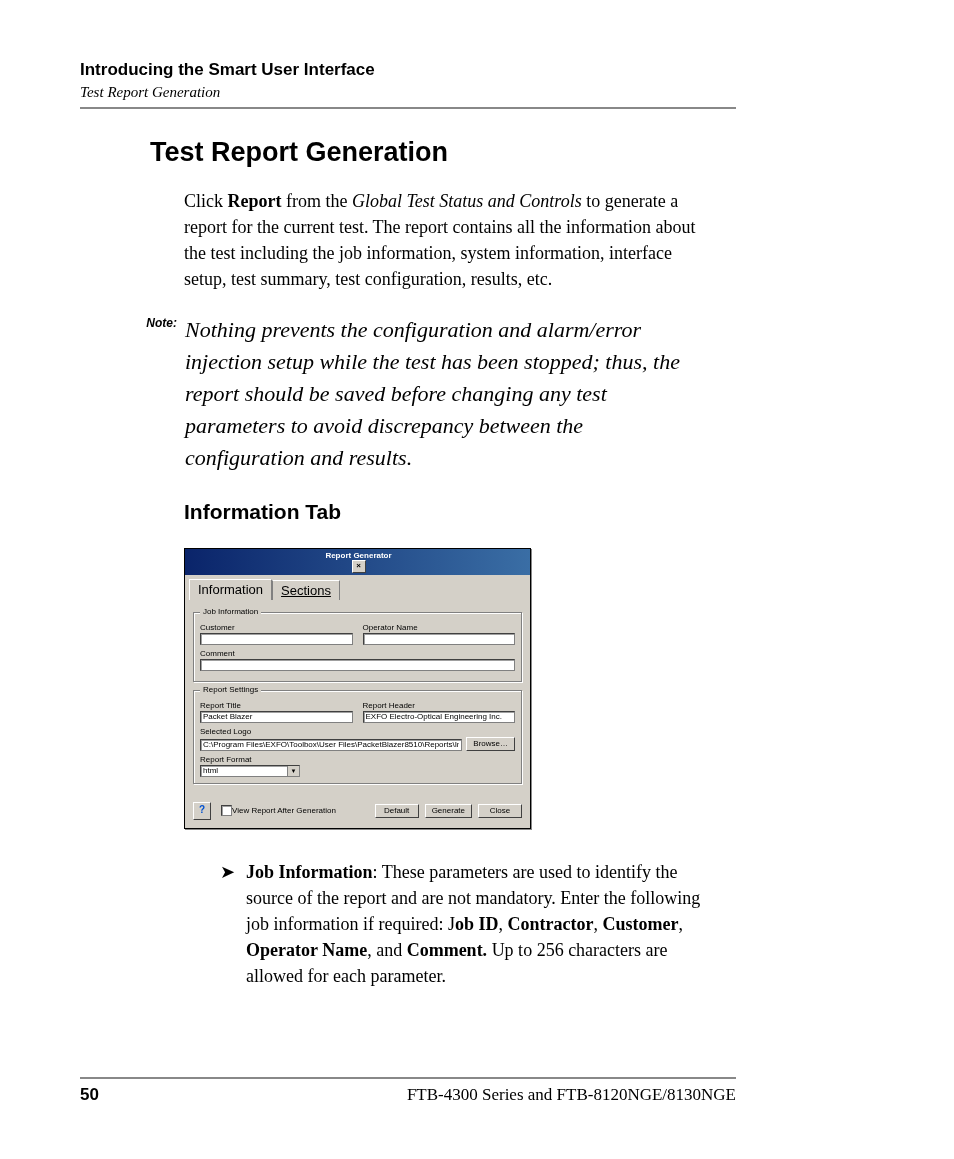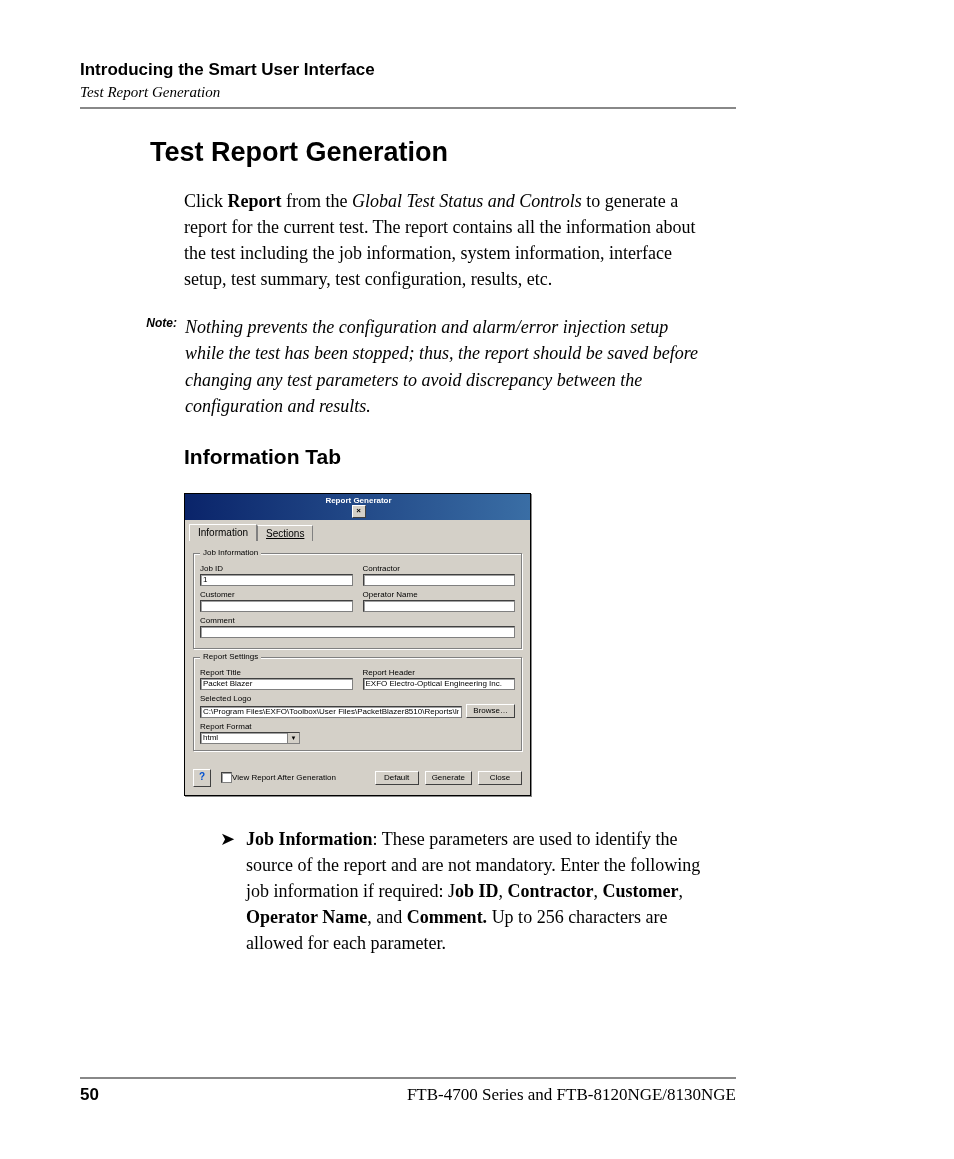--- a/index.html
+++ b/index.html
@@ -54,21 +54,21 @@
     font-weight: bold;
     font-style: italic;
     font-size: 12px;
     flex: 0 0 62px;
     text-align: right;
     padding-right: 8px;
     padding-top: 2px;
   }
   .note-text {
     font-style: italic;
-    font-size: 18px;
+    font-size: 22px;
     line-height: 1.45;
   }
   .subsection-title {
     font-family: Verdana, Arial, sans-serif;
     font-weight: bold;
     font-size: 21px;
     margin: 0 0 24px 104px;
   }
 
   
@@ -111,21 +111,21 @@
   }
   .tabs {
     display: flex;
     padding: 4px 4px 0 4px;
   }
   .tab {
     padding: 2px 8px;
     border: 1px solid #808080;
     border-bottom: none;
     background: #d4d0c8;
-    font-size: 10px;
+    font-size: 13px;
     position: relative;
   }
   .tab.active {
     background: #d4d0c8;
     border-color: #fff #808080 #d4d0c8 #fff;
     z-index: 2;
   }
   .tab.inactive {
     background: #d4d0c8;
     border-top-color: #fff;
@@ -329,30 +329,20 @@
         <div class="close-btn">×</div>
       </div>
       <div class="tabs">
         <div class="tab active">Information</div>
         <div class="tab inactive">Sections</div>
       </div>
       <div class="dialog-body">
 
         <div class="groupbox">
           <div class="gb-title">Job Information</div>
-          <div class="field-row">
-            <div class="field">
-              <div class="field-label">Job ID</div>
-              <input class="text-input" value="1" style="">
-            </div>
-            <div class="field">
-              <div class="field-label">Contractor</div>
-              <input class="text-input" value="" style="">
-            </div>
-          </div>
           <div class="field-row">
             <div class="field">
               <div class="field-label">Customer</div>
               <input class="text-input" value="" style="">
             </div>
             <div class="field">
               <div class="field-label">Operator Name</div>
               <input class="text-input" value="" style="">
             </div>
           </div>
@@ -413,16 +403,16 @@
     <div class="bullet-icon">➤</div>
     <div class="bullet-text">
       <b>Job Information</b><span>: These parameters are used to identify the source of the report and are not mandatory. Enter the following job information if required: J</span><b>ob ID</b><span>, </span><b>Contractor</b><span>, </span><b>Customer</b><span>, </span><b>Operator Name</b><span>, and </span><b>Comment.</b><span> Up to 256 characters are allowed for each parameter.</span>
     </div>
   </div>
 
   <div class="footer">
     <hr class="footer-line">
     <div class="footer-row">
       <span class="page-num">50</span>
-      <span class="footer-right">FTB-4700 Series and FTB-8120NGE/8130NGE</span>
+      <span class="footer-right">FTB-4300 Series and FTB-8120NGE/8130NGE</span>
     </div>
   </div>
 </div>
 
 </body></html>

